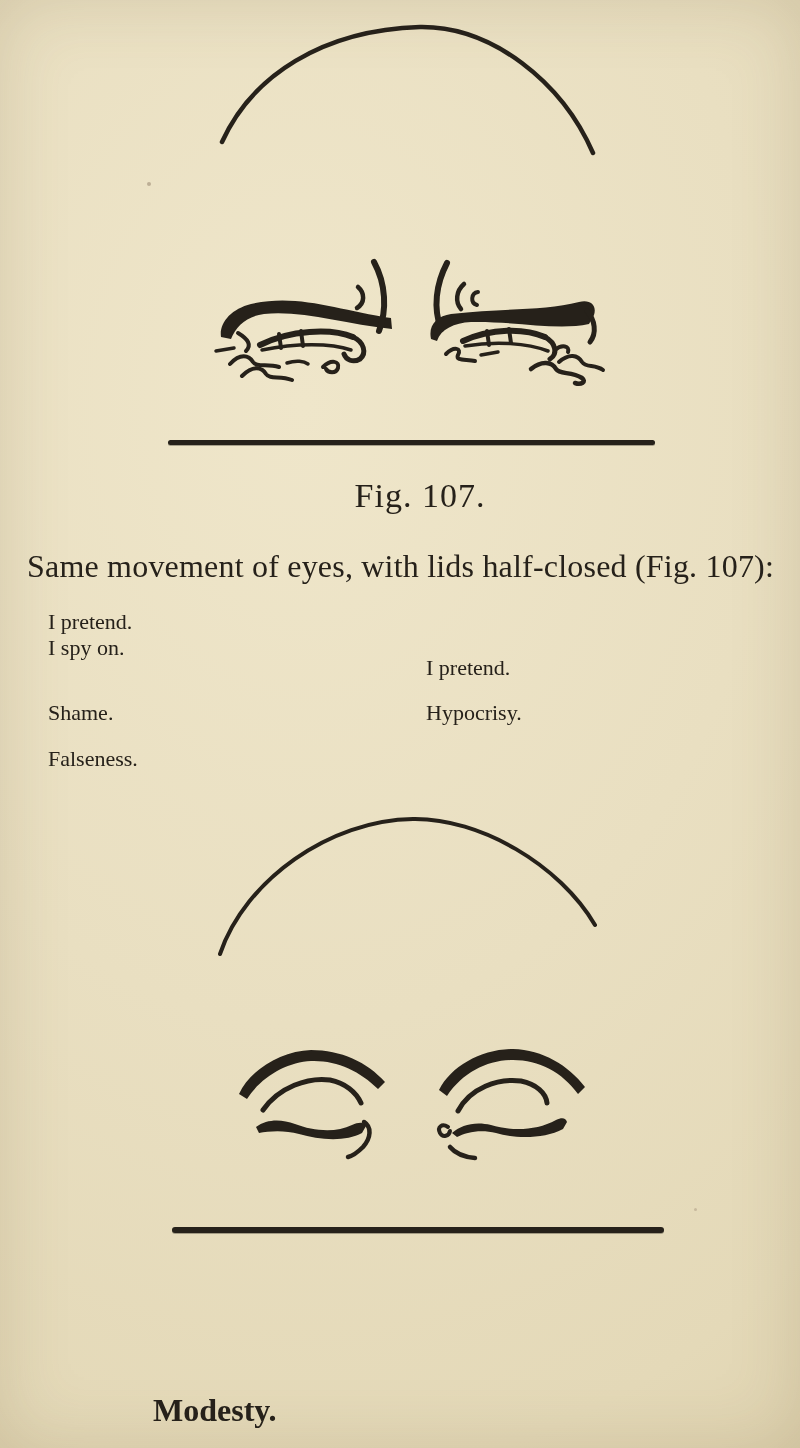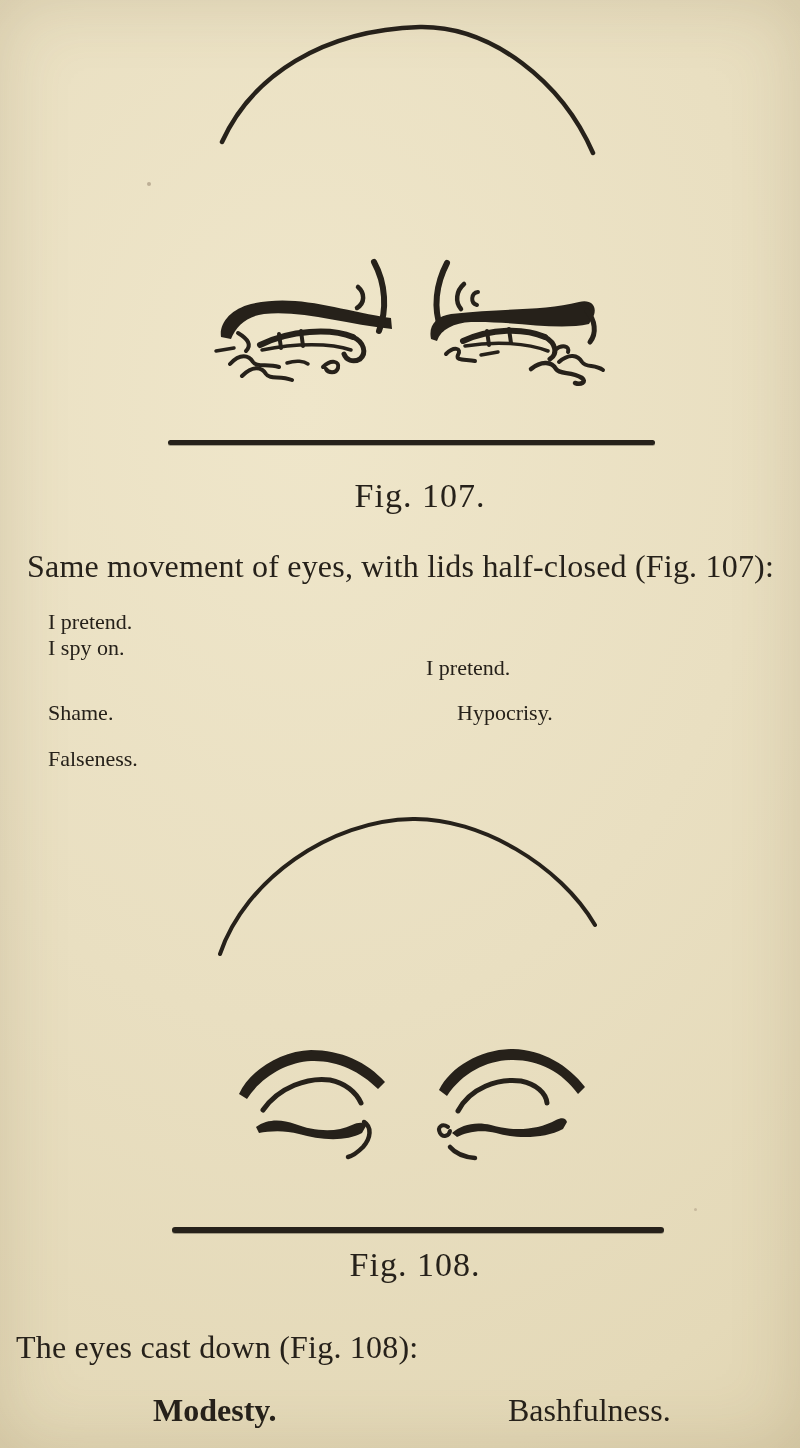--- a/index.html
+++ b/index.html
@@ -78,42 +78,39 @@
   <div class="rule" style="left:168px;top:440px;width:487px;"></div>
   <div class="caption" style="left:320px;top:477px;">Fig. 107.</div>
 
   <div class="para" style="left:27px;top:548px;">Same movement of eyes, with lids half-closed (Fig. 107):</div>
 
   <div class="term" style="left:48px;top:609px;">I pretend.</div>
   <div class="term" style="left:48px;top:635px;">I spy on.</div>
   <div class="term" style="left:48px;top:700px;text-align:center;">Shame.</div>
   <div class="term" style="left:48px;top:746px;font-family:Liberation Serif, serif;">Falseness.</div>
   <div class="term" style="left:426px;top:655px;">I pretend.</div>
-  <div class="term" style="left:426px;top:700px;margin-left:31px;">Hypocrisy.</div>
+  <div class="term" style="left:426px;top:700px;">Hypocrisy.</div>
 
   <svg class="abs" style="left:0;top:780px;" width="800" height="400" viewBox="0 0 800 400" aria-hidden="true">
 
     <path class="ink-stroke" stroke-width="4" d="M220,174 C245,100 330,40 413,39 C480,38 560,85 595,145"></path>
 
     <path class="ink-fill" d="M239,314 C250,290 281,271 311,270 C341,270 367,282 385,302 L378,309 C360,291 336,280 311,281 C287,282 261,297 247,319 Z"></path>
     <path class="ink-stroke" stroke-width="5" d="M263,330 C279,307 308,297 330,300 C345,303 356,312 361,323"></path>
     <path class="ink-fill" d="M256,347 C267,339 281,339 295,344 C313,351 336,353 352,345 C359,342 364,342 366,346 L362,353 C346,362 319,360 299,354 C285,350 269,351 259,353 Z"></path>
     <path class="ink-stroke" stroke-width="4.5" d="M364,342 C372,347 371,358 363,367 C358,372 352,376 348,377"></path>
 
     <path class="ink-fill" d="M439,310 C451,286 482,269 513,269 C543,270 568,285 585,307 L578,314 C562,292 539,280 513,280 C488,280 463,292 447,316 Z"></path>
     <path class="ink-stroke" stroke-width="5" d="M458,331 C470,308 498,298 521,301 C536,304 546,313 547,323"></path>
     <path class="ink-fill" d="M452,353 C461,345 475,341 491,345 C511,351 536,351 556,340 C562,337 566,338 567,342 L563,349 C544,359 516,359 496,353 C481,349 466,352 457,357 Z"></path>
     <path class="ink-stroke" stroke-width="4" d="M448,347 C442,343 437,347 440,353 C443,358 449,356 450,351"></path>
     <path class="ink-stroke" stroke-width="4.5" d="M450,367 C455,373 464,377 475,378"></path>
   </svg>
 
   <div class="rule" style="left:172px;top:1227px;width:492px;height:6px;"></div>
-  <div class="caption" style="left:315px;top:1246px;">Fig. 108.</div>
 
-  <div class="para" style="left:16px;top:1329px;">The eyes cast down (Fig. 108):</div>
 
   <div class="term" style="left:153px;top:1392px;font-size:32px;font-weight:bold;">Modesty.</div>
-  <div class="term" style="left:508px;top:1392px;font-size:32px;">Bashfulness.</div>
 
   <div class="speck" style="left:147px;top:182px;width:4px;height:4px;"></div>
   <div class="speck" style="left:694px;top:1208px;width:3px;height:3px;opacity:0.35;"></div>
 
 </div>
 
 </body></html>

